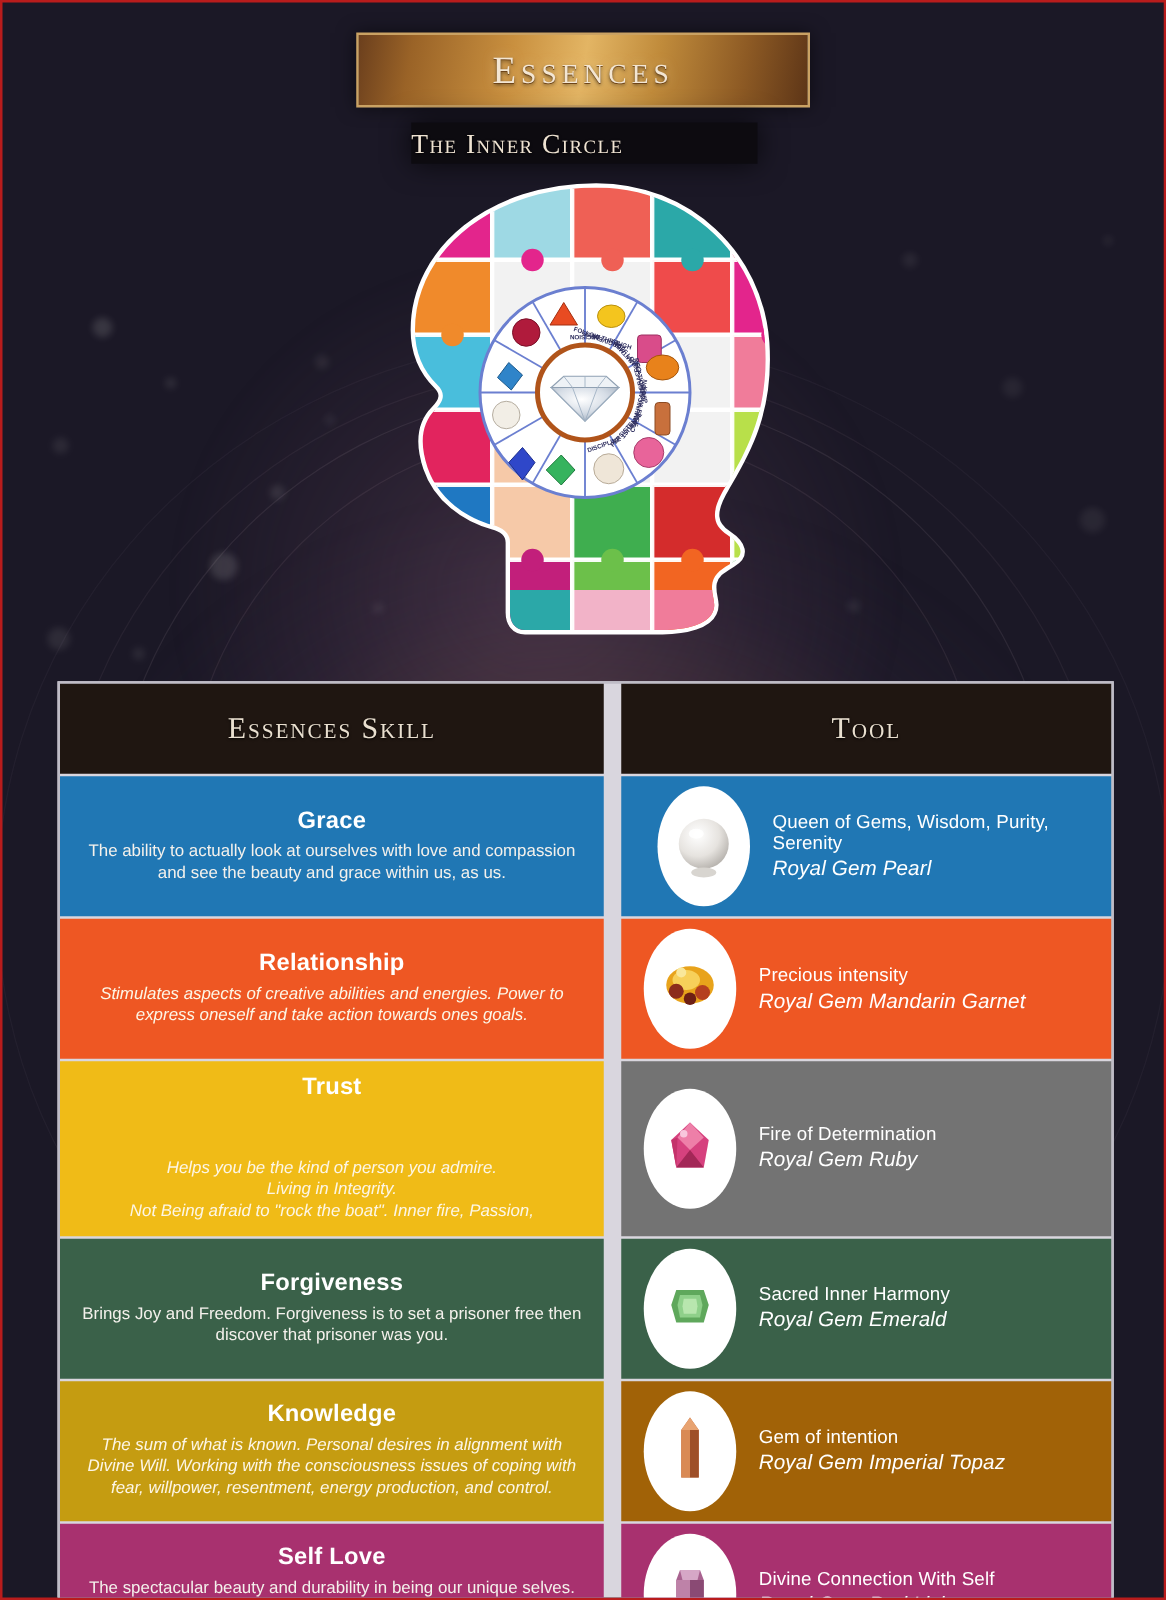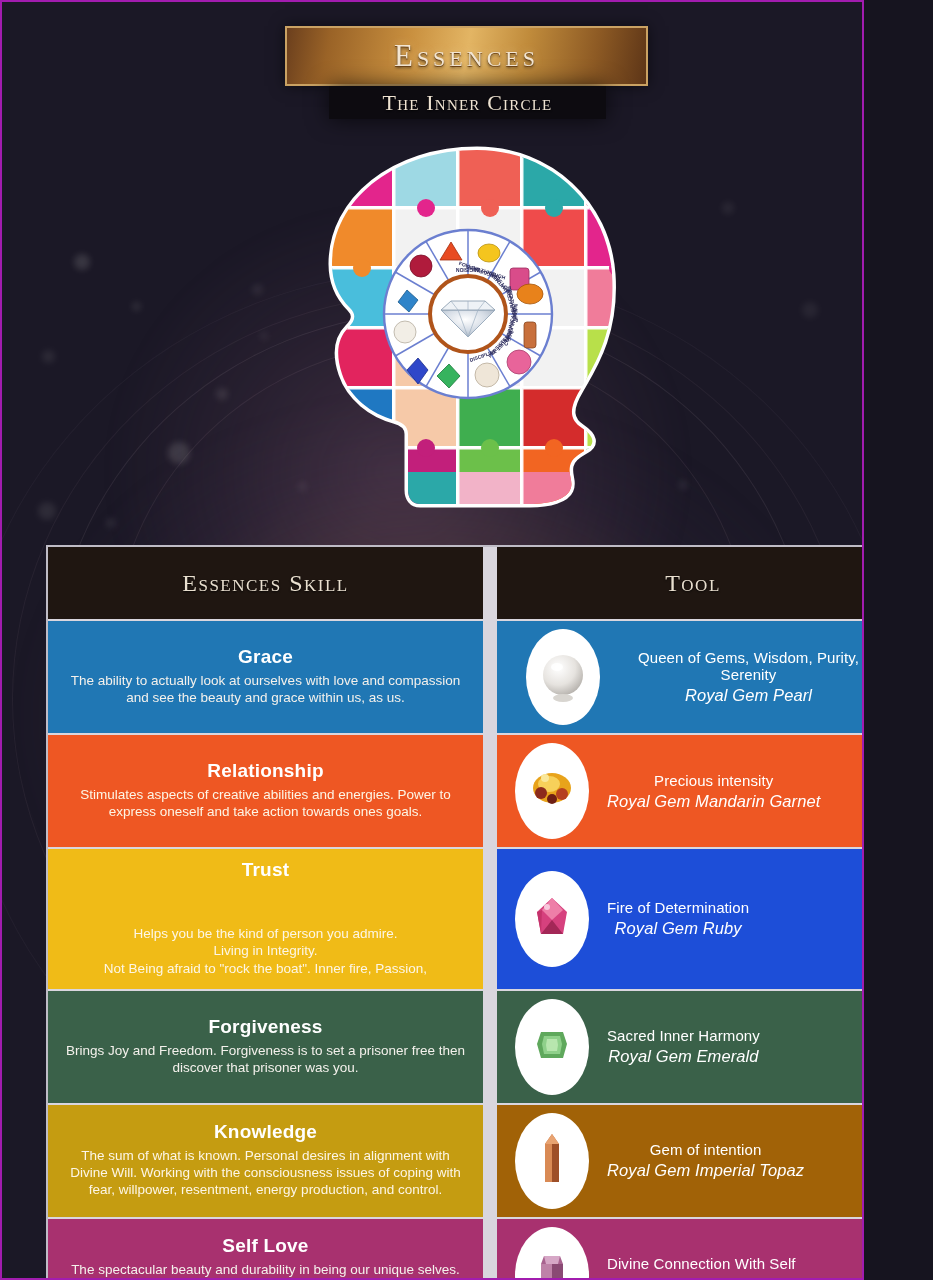--- a/index.html
+++ b/index.html
@@ -5,23 +5,23 @@
 <style>
   * { margin:0; padding:0; box-sizing:border-box; }
   html, body {
     width:933px; height:1280px;
     background:#16141f;
     font-family:"Liberation Sans", sans-serif;
     overflow:hidden;
   }
   #page {
     position:relative;
-    width:864px; height:1280px;
+    width:933px; height:1280px;
     background:#1b1826;
-    border:2px solid #a21caf;
+    border:2px solid #b91c1c;
     overflow:hidden;
   }
 
   
   .bg-layer { position:absolute; inset:0; pointer-events:none; }
   .neb-core {
     position:absolute; left:50%; top:300px;
     width:1100px; height:900px; transform:translateX(-50%);
     background:
       radial-gradient(ellipse 46% 44% at 50% 46%, rgba(150,112,86,.50) 0%, rgba(108,74,74,.32) 38%, rgba(60,44,68,.16) 62%, rgba(27,24,38,0) 82%);
@@ -52,23 +52,23 @@
     display:flex; align-items:center; justify-content:center;
     box-shadow:0 0 14px rgba(0,0,0,.55);
   }
   .title-banner span {
     font-family:"Liberation Serif", serif;
     font-size:31px; letter-spacing:4px; font-variant:small-caps;
     color:#f3e6d3; font-weight:400;
     text-shadow:0 1px 0 #6d4418, 0 2px 3px rgba(0,0,0,.55), 0 0 10px rgba(255,240,210,.35);
   }
   .subtitle-banner {
-    position:absolute; left:327px; top:84px; width:277px; height:33px;
+    position:absolute; left:327px; top:96px; width:277px; height:33px;
     background:#0d0b10;
-    display:flex; align-items:center; justify-content:center;
+    display:flex; align-items:center; justify-content:flex-start;
     box-shadow:0 0 22px rgba(0,0,0,.7);
   }
   .subtitle-banner span {
     font-family:"Liberation Serif", serif;
     font-size:22px; letter-spacing:1.2px; font-variant:small-caps;
     color:#efe3d2;
     text-shadow:0 1px 2px rgba(0,0,0,.9);
   }
 
   
@@ -88,35 +88,35 @@
     display:flex; align-items:center; justify-content:center;
     height:72px;
   }
   .thead-cell span {
     font-family:"Liberation Serif", serif;
     font-size:24px; letter-spacing:1.5px; font-variant:small-caps;
     color:#e9dfcf;
     text-shadow:0 1px 2px rgba(0,0,0,.9);
   }
   .c-skill { width:435px; flex:0 0 435px; }
-  .c-tool  { width:404px; flex:1 1 auto;text-align:center; }
+  .c-tool  { width:404px; flex:1 1 auto; }
 
   .skill-cell {
     padding:10px 14px 12px;
     display:flex; flex-direction:column; align-items:center; justify-content:center;
     text-align:center;
   }
   .skill-title {
     font-size:19px; font-weight:bold; color:#ffffff;
     margin-bottom:4px; letter-spacing:.2px;
   }
   .skill-desc {
     font-size:13.5px; line-height:1.28; color:#f4f1ec; font-weight:500;
   }
-  .skill-desc.warm { color:#fdf6e6; }
+  .skill-desc.warm { color:#fdf6e6;font-style:italic; }
 
   .tool-cell {
     display:flex; align-items:center; padding:8px 10px 8px 18px; gap:18px;
   }
   .gem-oval {
     flex:0 0 auto; width:74px; height:96px; border-radius:50%;
     background:#ffffff;
     display:flex; align-items:center; justify-content:center;
     overflow:hidden;
   }
@@ -402,21 +402,21 @@
       </div>
     </div>
 
     <div class="trow">
       <div class="skill-cell c-skill" style="background:#F0BB17;min-height:100px;">
         <div class="skill-title">Trust</div>
         <div class="skill-desc warm" style="white-space:pre-line;margin-top:40px;">Helps you be the kind of person you admire.
 Living in Integrity.
 Not Being afraid to "rock the boat". Inner fire, Passion,</div>
       </div>
-      <div class="tool-cell c-tool" style="background:#1d4ed8;min-height:100px;">
+      <div class="tool-cell c-tool" style="background:#737373;min-height:100px;">
         <div class="gem-oval">
           <svg viewBox="0 0 54 66">
               <polygon points="27,12 42,26 38,48 16,48 12,26" fill="#D6417E"></polygon>
               <polygon points="27,12 38,24 27,34 17,24" fill="#EE7FA8"></polygon>
               <polygon points="16,48 27,34 38,48" fill="#A32757"></polygon>
               <polygon points="12,26 17,24 16,48" fill="#C4336B"></polygon>
               <circle cx="22" cy="21" r="3" fill="#F8C7DC"></circle>
             </svg>
         </div>
         <div class="tool-text">

